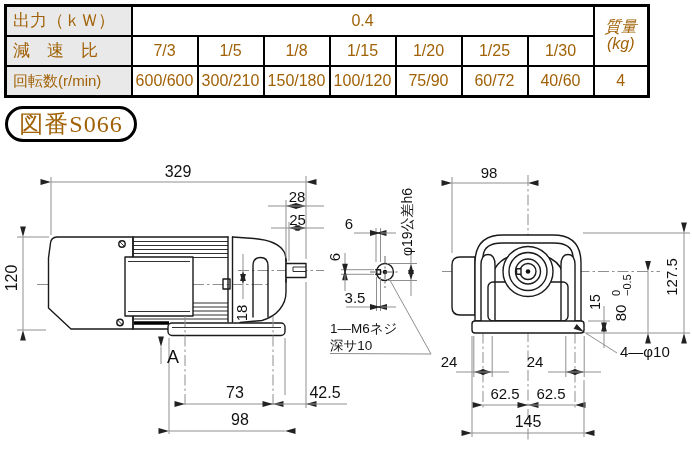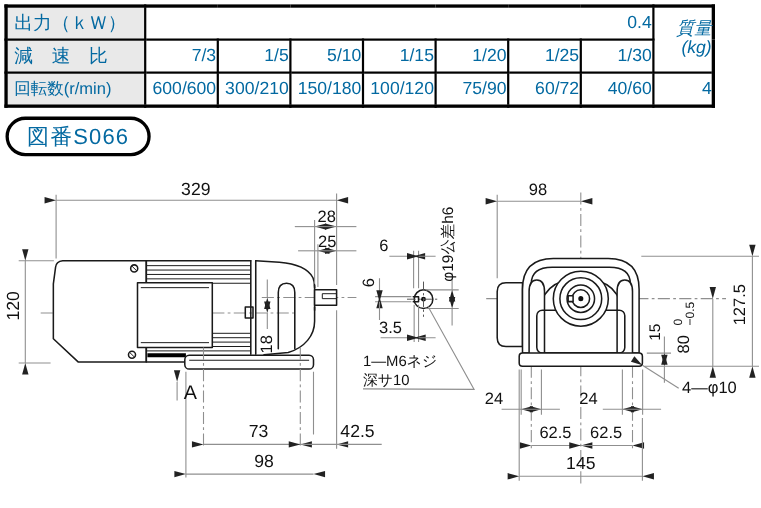--- a/index.html
+++ b/index.html
@@ -1,28 +1,28 @@
 <!DOCTYPE html>
 <html><head>
 <meta charset="utf-8">
 <style>
   html,body{margin:0;padding:0;background:#fff;}
   #page{position:relative;width:692px;height:462px;background:#fff;overflow:hidden;
-        font-family:"Liberation Sans","DejaVu Sans",sans-serif;color:#0369a1;}
+        font-family:"Liberation Sans","DejaVu Sans",sans-serif;color:#a16207;}
   
   #spec{position:absolute;left:4px;top:4px;border-collapse:collapse;table-layout:fixed;}
-  #spec td,#spec th{border:2px solid #000;padding:0;text-align:right;vertical-align:middle;
+  #spec td,#spec th{border:2px solid #000;padding:0;text-align:center;vertical-align:middle;
         font-weight:normal;height:28px;font-size:16px;line-height:1.05;background:#fff;}
   #spec th{background:#e9e9e9;font-size:17px;text-align:left;padding-left:6px;}
   #spec{border:3px solid #000;}
   .masscell{font-size:16px;font-style:italic;}
   
   #figbadge{position:absolute;left:5px;top:106px;width:126px;height:30px;border:3px solid #000;
         border-radius:18px;display:flex;align-items:center;justify-content:center;
-        font-size:20px;letter-spacing:1px;background:#fff;}
+        font-size:24px;letter-spacing:1px;background:#fff;font-family:Liberation Serif, serif;}
   
   #drawing{position:absolute;left:0;top:0;width:692px;height:462px;}
   .ol{stroke:#1a1a1a;stroke-width:1.4;fill:none;stroke-linejoin:round;stroke-linecap:round;}
   .olf{stroke:#1a1a1a;stroke-width:1.4;fill:#fff;stroke-linejoin:round;}
   .fin{stroke:#1a1a1a;stroke-width:0.9;fill:none;}
   .thick{stroke:#000;stroke-width:3.6;fill:none;}
   .dim{stroke:#8f8f8f;stroke-width:1;fill:none;}
   .cl{stroke:#8f8f8f;stroke-width:1;fill:none;stroke-dasharray:11 3 2.5 3;}
   .cld{stroke:#555;stroke-width:0.9;fill:none;stroke-dasharray:8 2.5 2 2.5;}
   text{font-family:"Liberation Sans","DejaVu Sans",sans-serif;fill:#111;}
@@ -53,21 +53,21 @@
       <td colspan="7">0.4</td>
       <td rowspan="2" class="masscell">
         <div>質量</div>
         <div>(kg)</div>
       </td>
     </tr>
     <tr>
       <th>減　速　比</th>
       <td>7/3</td>
       <td>1/5</td>
-      <td>5/10</td>
+      <td>1/8</td>
       <td>1/15</td>
       <td>1/20</td>
       <td>1/25</td>
       <td>1/30</td>
     </tr>
     <tr>
       <th style="font-size:15px;">回転数(r/min)</th>
       <td>600/600</td>
       <td>300/210</td>
       <td>150/180</td>

